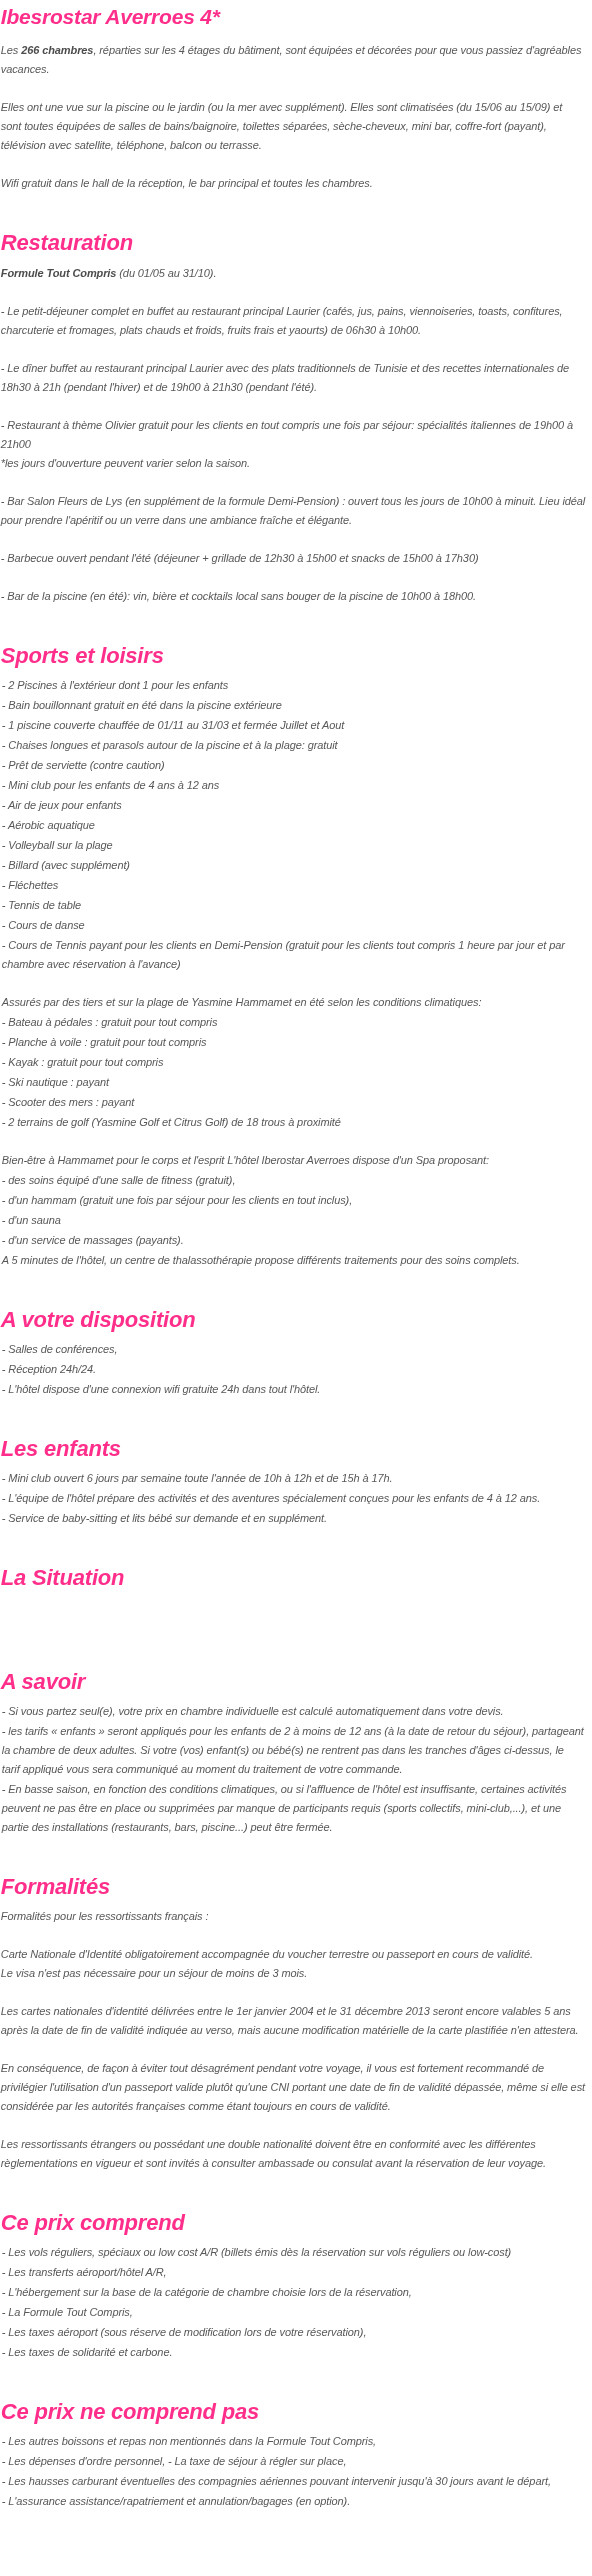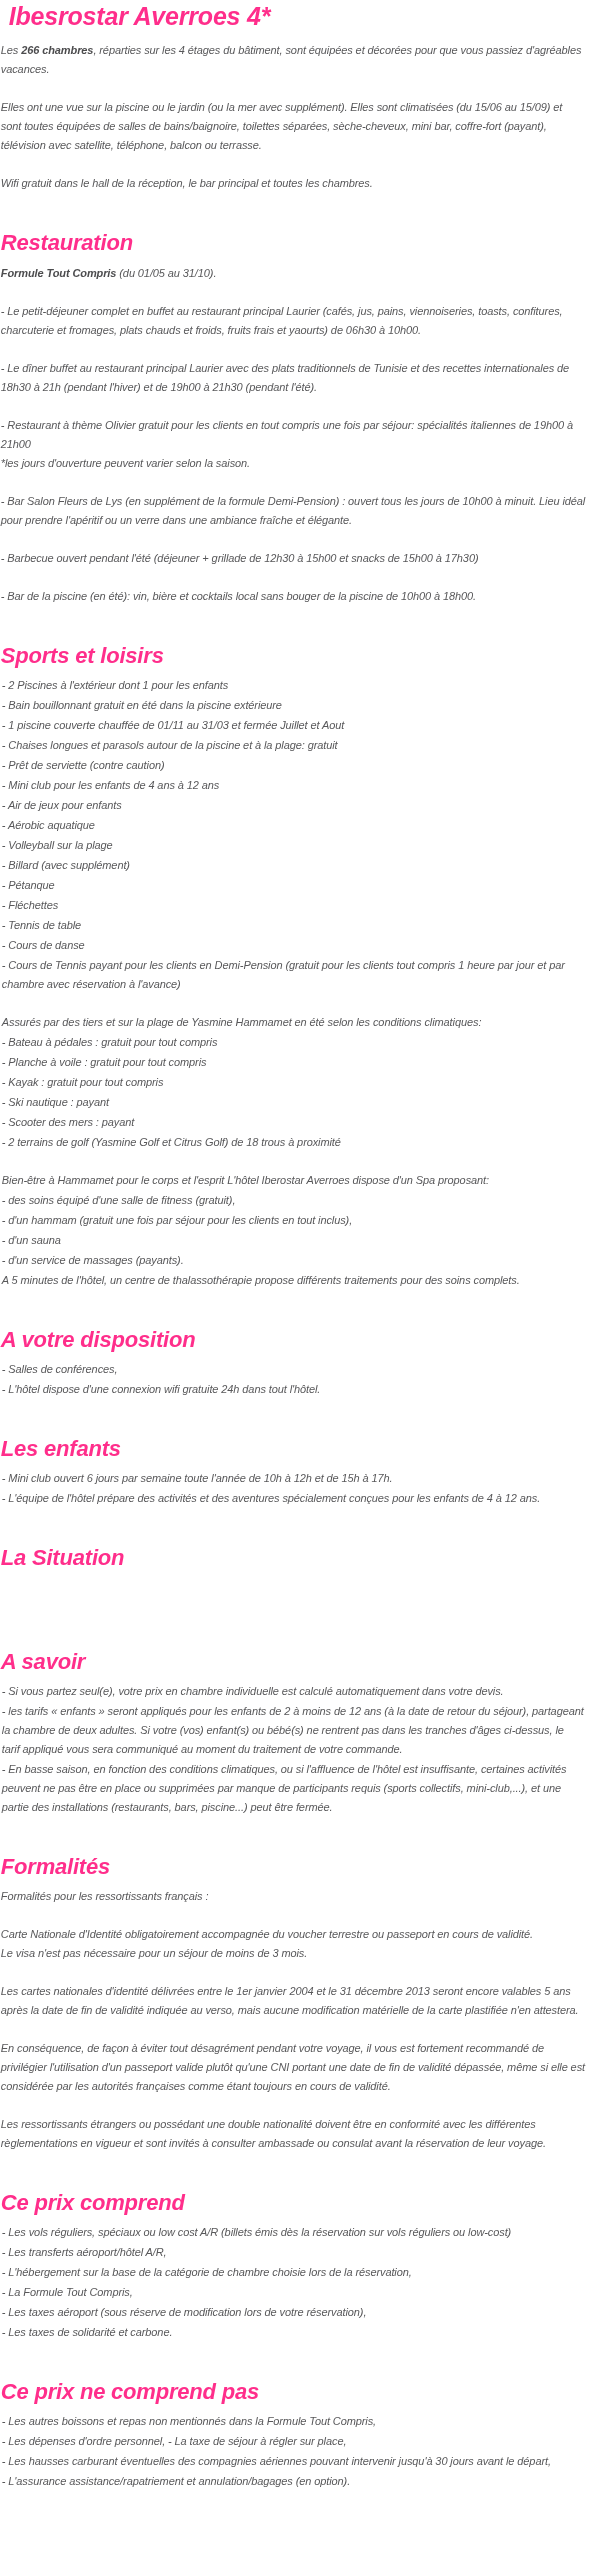--- a/index.html
+++ b/index.html
@@ -9,26 +9,25 @@
     font-family: "Liberation Sans", sans-serif;
     font-style: italic;
     color: #58585a;
     font-size: 11px;
     letter-spacing: -0.1px;
     line-height: 19px;
   }
   .page { padding: 4.7px 7.8px 3.1px 0.8px; }
   h1 {
     color: #ff2e8b;
-    font-size: 25px;
+    font-size: 21px;
     line-height: 23.5px;
     font-weight: bold;
     margin: 0 0 13.3px 0;
     letter-spacing: -0.2px;
-    padding-left: 8px;
   }
   h2 {
     color: #ff2e8b;
     font-size: 22px;
     line-height: 23.5px;
     font-weight: bold;
     margin: 38px 0 8.6px 0;
     letter-spacing: -0.2px;
   }
   .para { margin: 0 0 19px 0; white-space: pre-line; }
@@ -69,21 +68,20 @@
         <div class="line">- 2 Piscines à l'extérieur dont 1 pour les enfants</div>
         <div class="line">- Bain bouillonnant gratuit en été dans la piscine extérieure</div>
         <div class="line">- 1 piscine couverte chauffée de 01/11 au 31/03 et fermée Juillet et Aout</div>
         <div class="line">- Chaises longues et parasols autour de la piscine et à la plage: gratuit</div>
         <div class="line">- Prêt de serviette (contre caution)</div>
         <div class="line">- Mini club pour les enfants de 4 ans à 12 ans</div>
         <div class="line">- Air de jeux pour enfants</div>
         <div class="line">- Aérobic aquatique</div>
         <div class="line">- Volleyball sur la plage</div>
         <div class="line">- Billard (avec supplément)</div>
-        <div class="line">- Pétanque</div>
         <div class="line">- Fléchettes</div>
         <div class="line">- Tennis de table</div>
         <div class="line">- Cours de danse</div>
         <div class="line">- Cours de Tennis payant pour les clients en Demi-Pension (gratuit pour les clients tout compris 1 heure par jour et par chambre avec réservation à l'avance)</div>
       </div>
     <div class="tight-block">
       <div class="line">Assurés par des tiers et sur la plage de Yasmine Hammamet en été selon les conditions climatiques:</div>
       <div>
           <div class="line">- Bateau à pédales : gratuit pour tout compris</div>
           <div class="line">- Planche à voile : gratuit pour tout compris</div>
@@ -102,29 +100,31 @@
           <div class="line">- d'un service de massages (payants).</div>
         </div>
       <div class="line">A 5 minutes de l'hôtel, un centre de thalassothérapie propose différents traitements pour des soins complets.</div>
     </div>
   </section>
 
   <section>
     <h2>A votre disposition</h2>
     <div class="tight-block">
         <div class="line">- Salles de conférences,</div>
+        <div class="line">- Réception 24h/24.</div>
         <div class="line">- L'hôtel dispose d'une connexion wifi gratuite 24h dans tout l'hôtel.</div>
       </div>
   </section>
 
   <section>
     <h2>Les enfants</h2>
     <div class="tight-block">
         <div class="line">- Mini club ouvert 6 jours par semaine toute l'année de 10h à 12h et de 15h à 17h.</div>
         <div class="line">- L'équipe de l'hôtel prépare des activités et des aventures spécialement conçues pour les enfants de 4 à 12 ans.</div>
+        <div class="line">- Service de baby-sitting et lits bébé sur demande et en supplément.</div>
       </div>
   </section>
 
   <section>
     <h2>La Situation</h2>
     <div class="spacer"></div>
   </section>
 
   <section>
     <h2>A savoir</h2>

